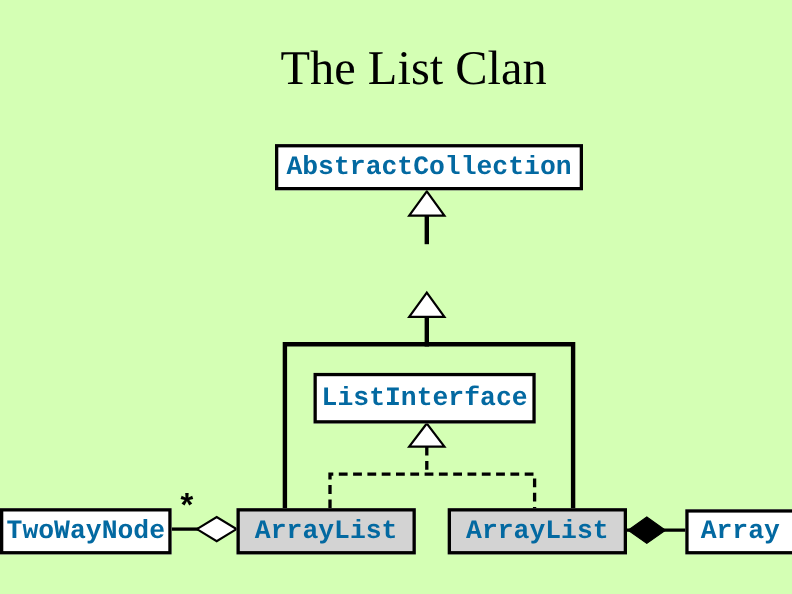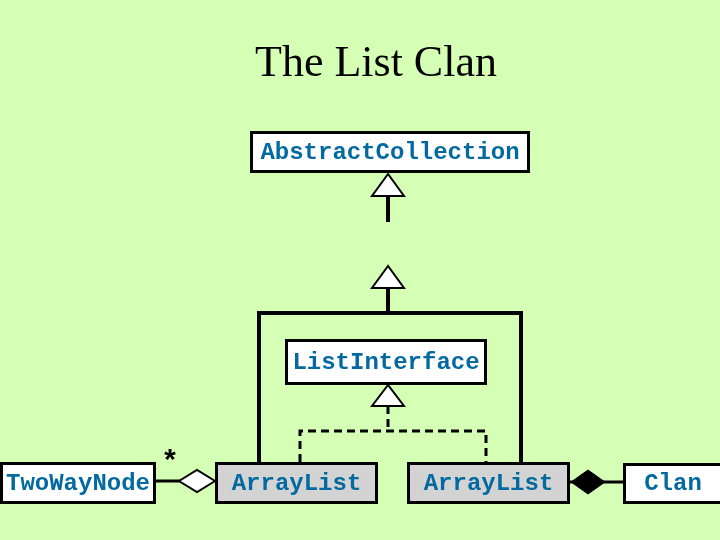--- a/index.html
+++ b/index.html
@@ -82,18 +82,18 @@
 
   <div class="node shaded n-linked-list">
     <span>ArrayList</span>
   </div>
 
   <div class="node shaded n-array-list">
     <span>ArrayList</span>
   </div>
 
   <div class="node n-array">
-    <span>Clan</span>
+    <span>Array</span>
   </div>
 
   <div class="multiplicity">*</div>
 
 </div>
 
 </body></html>

